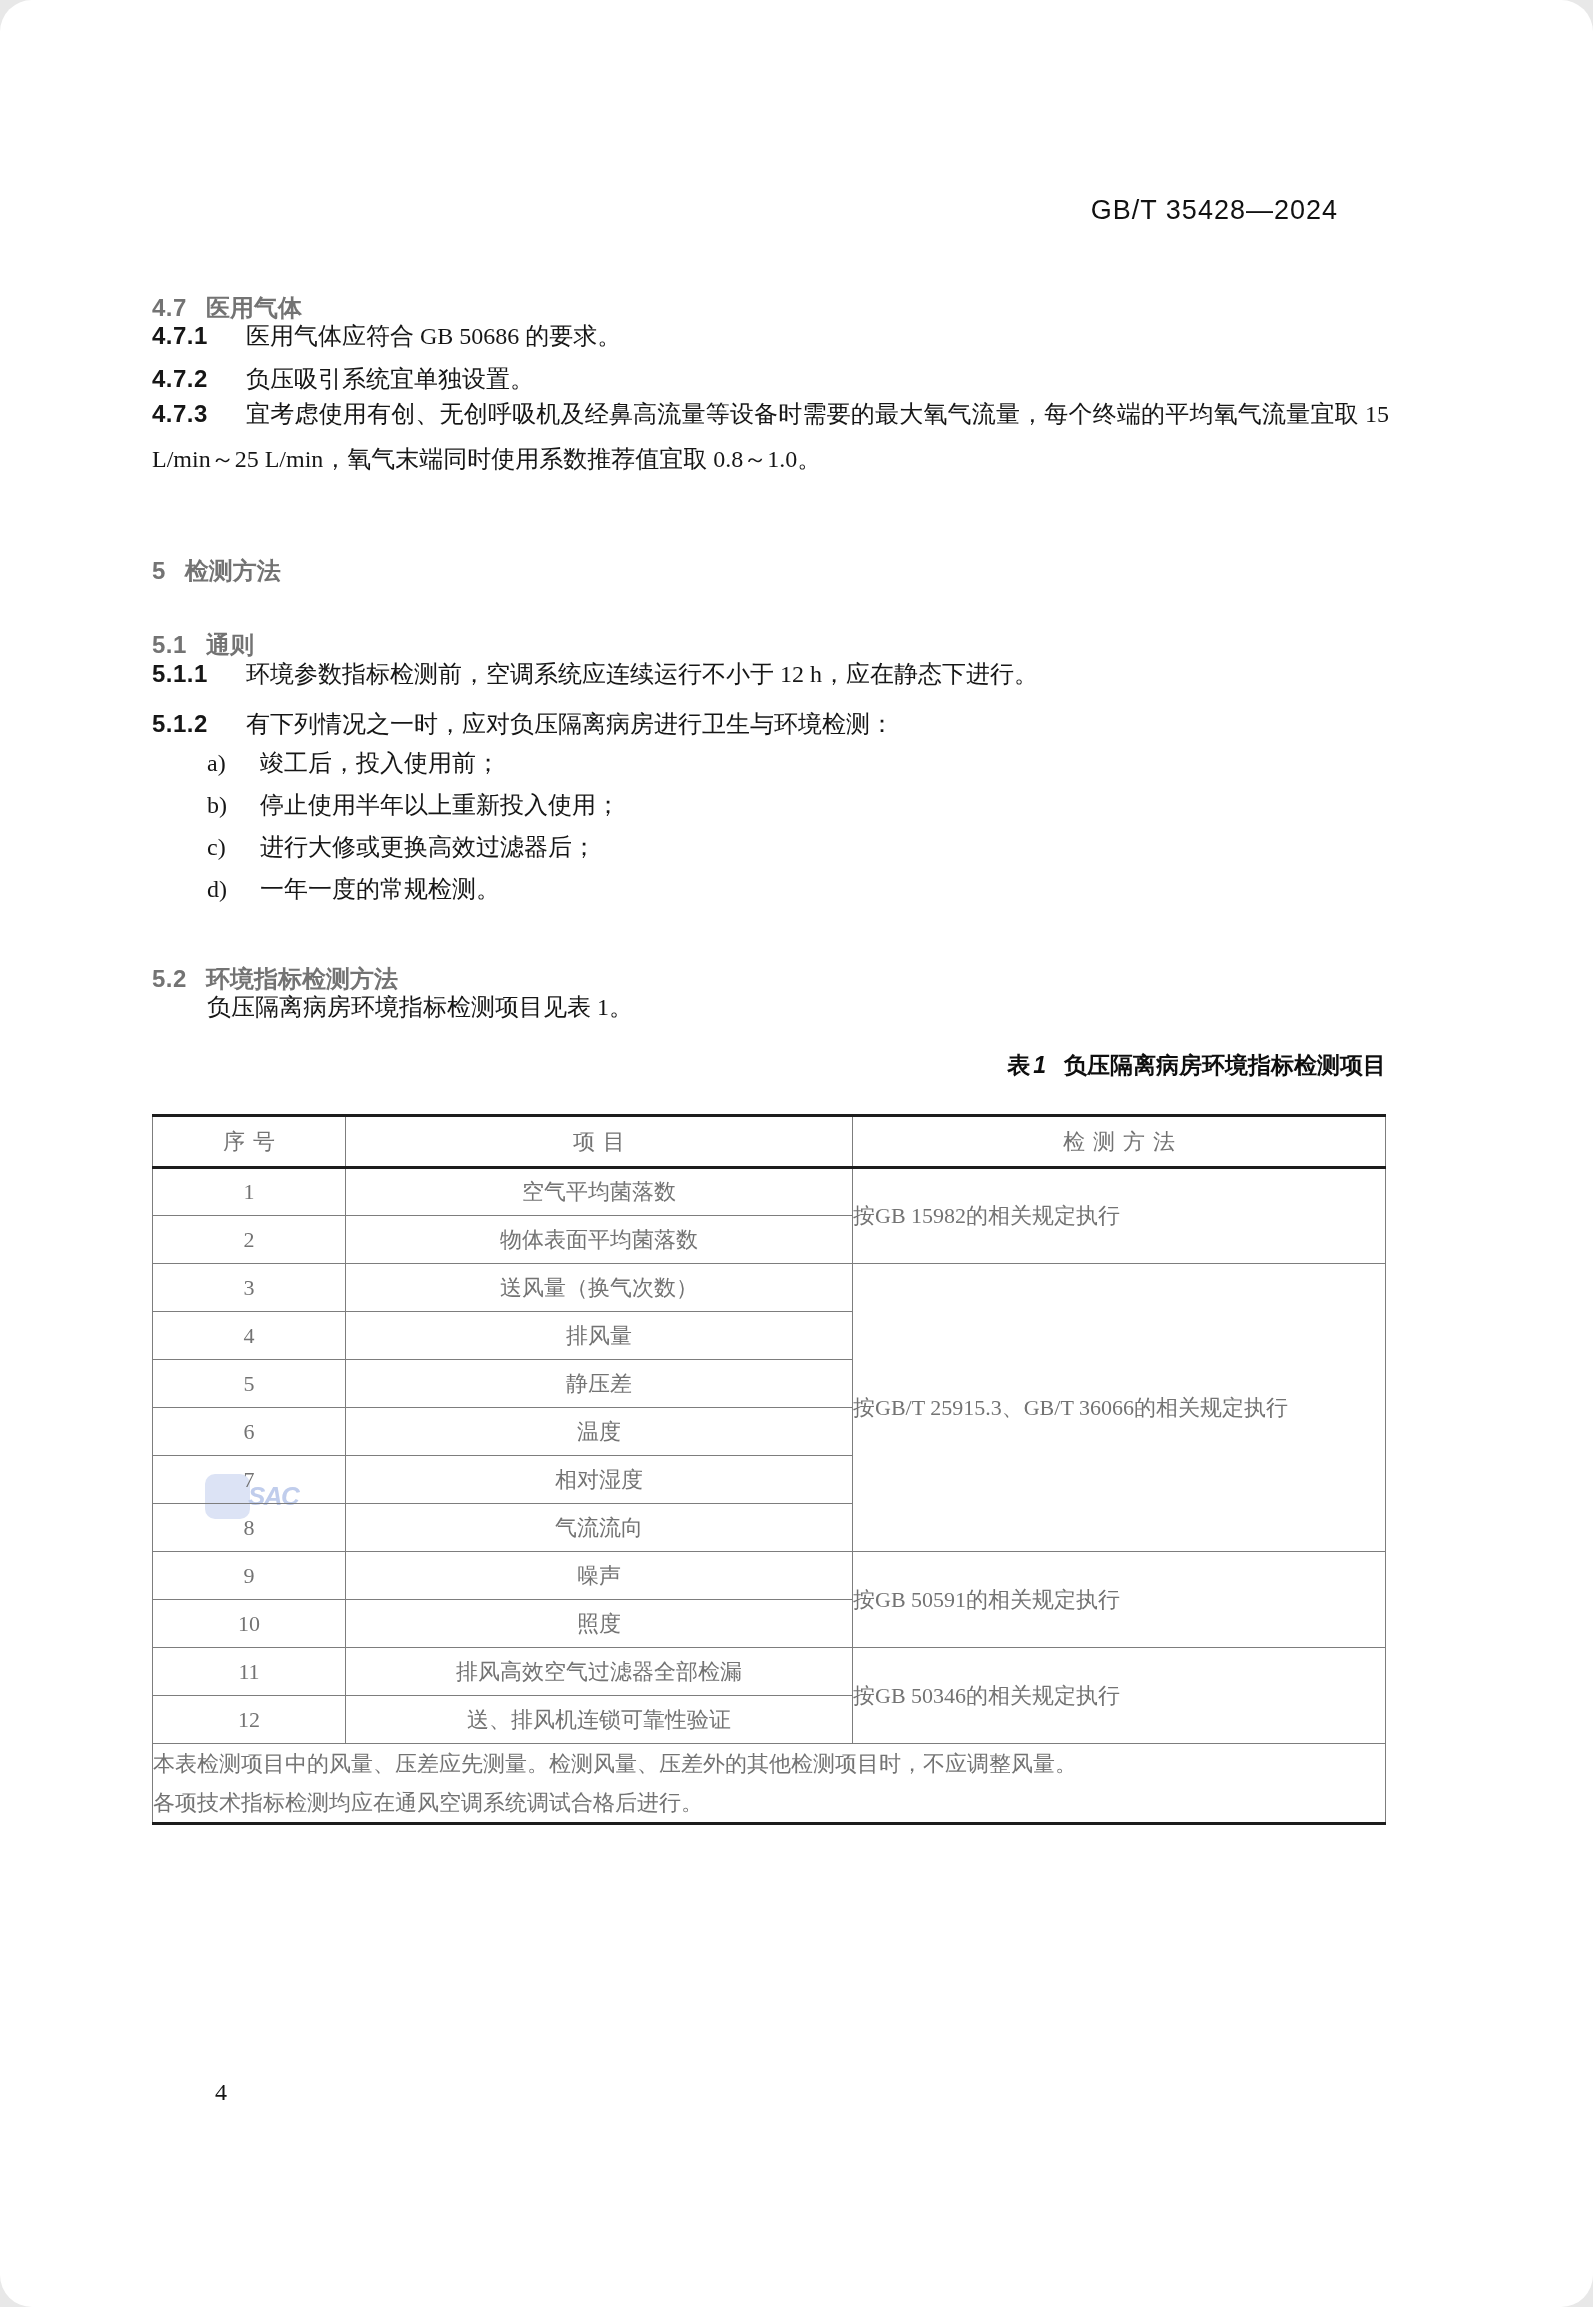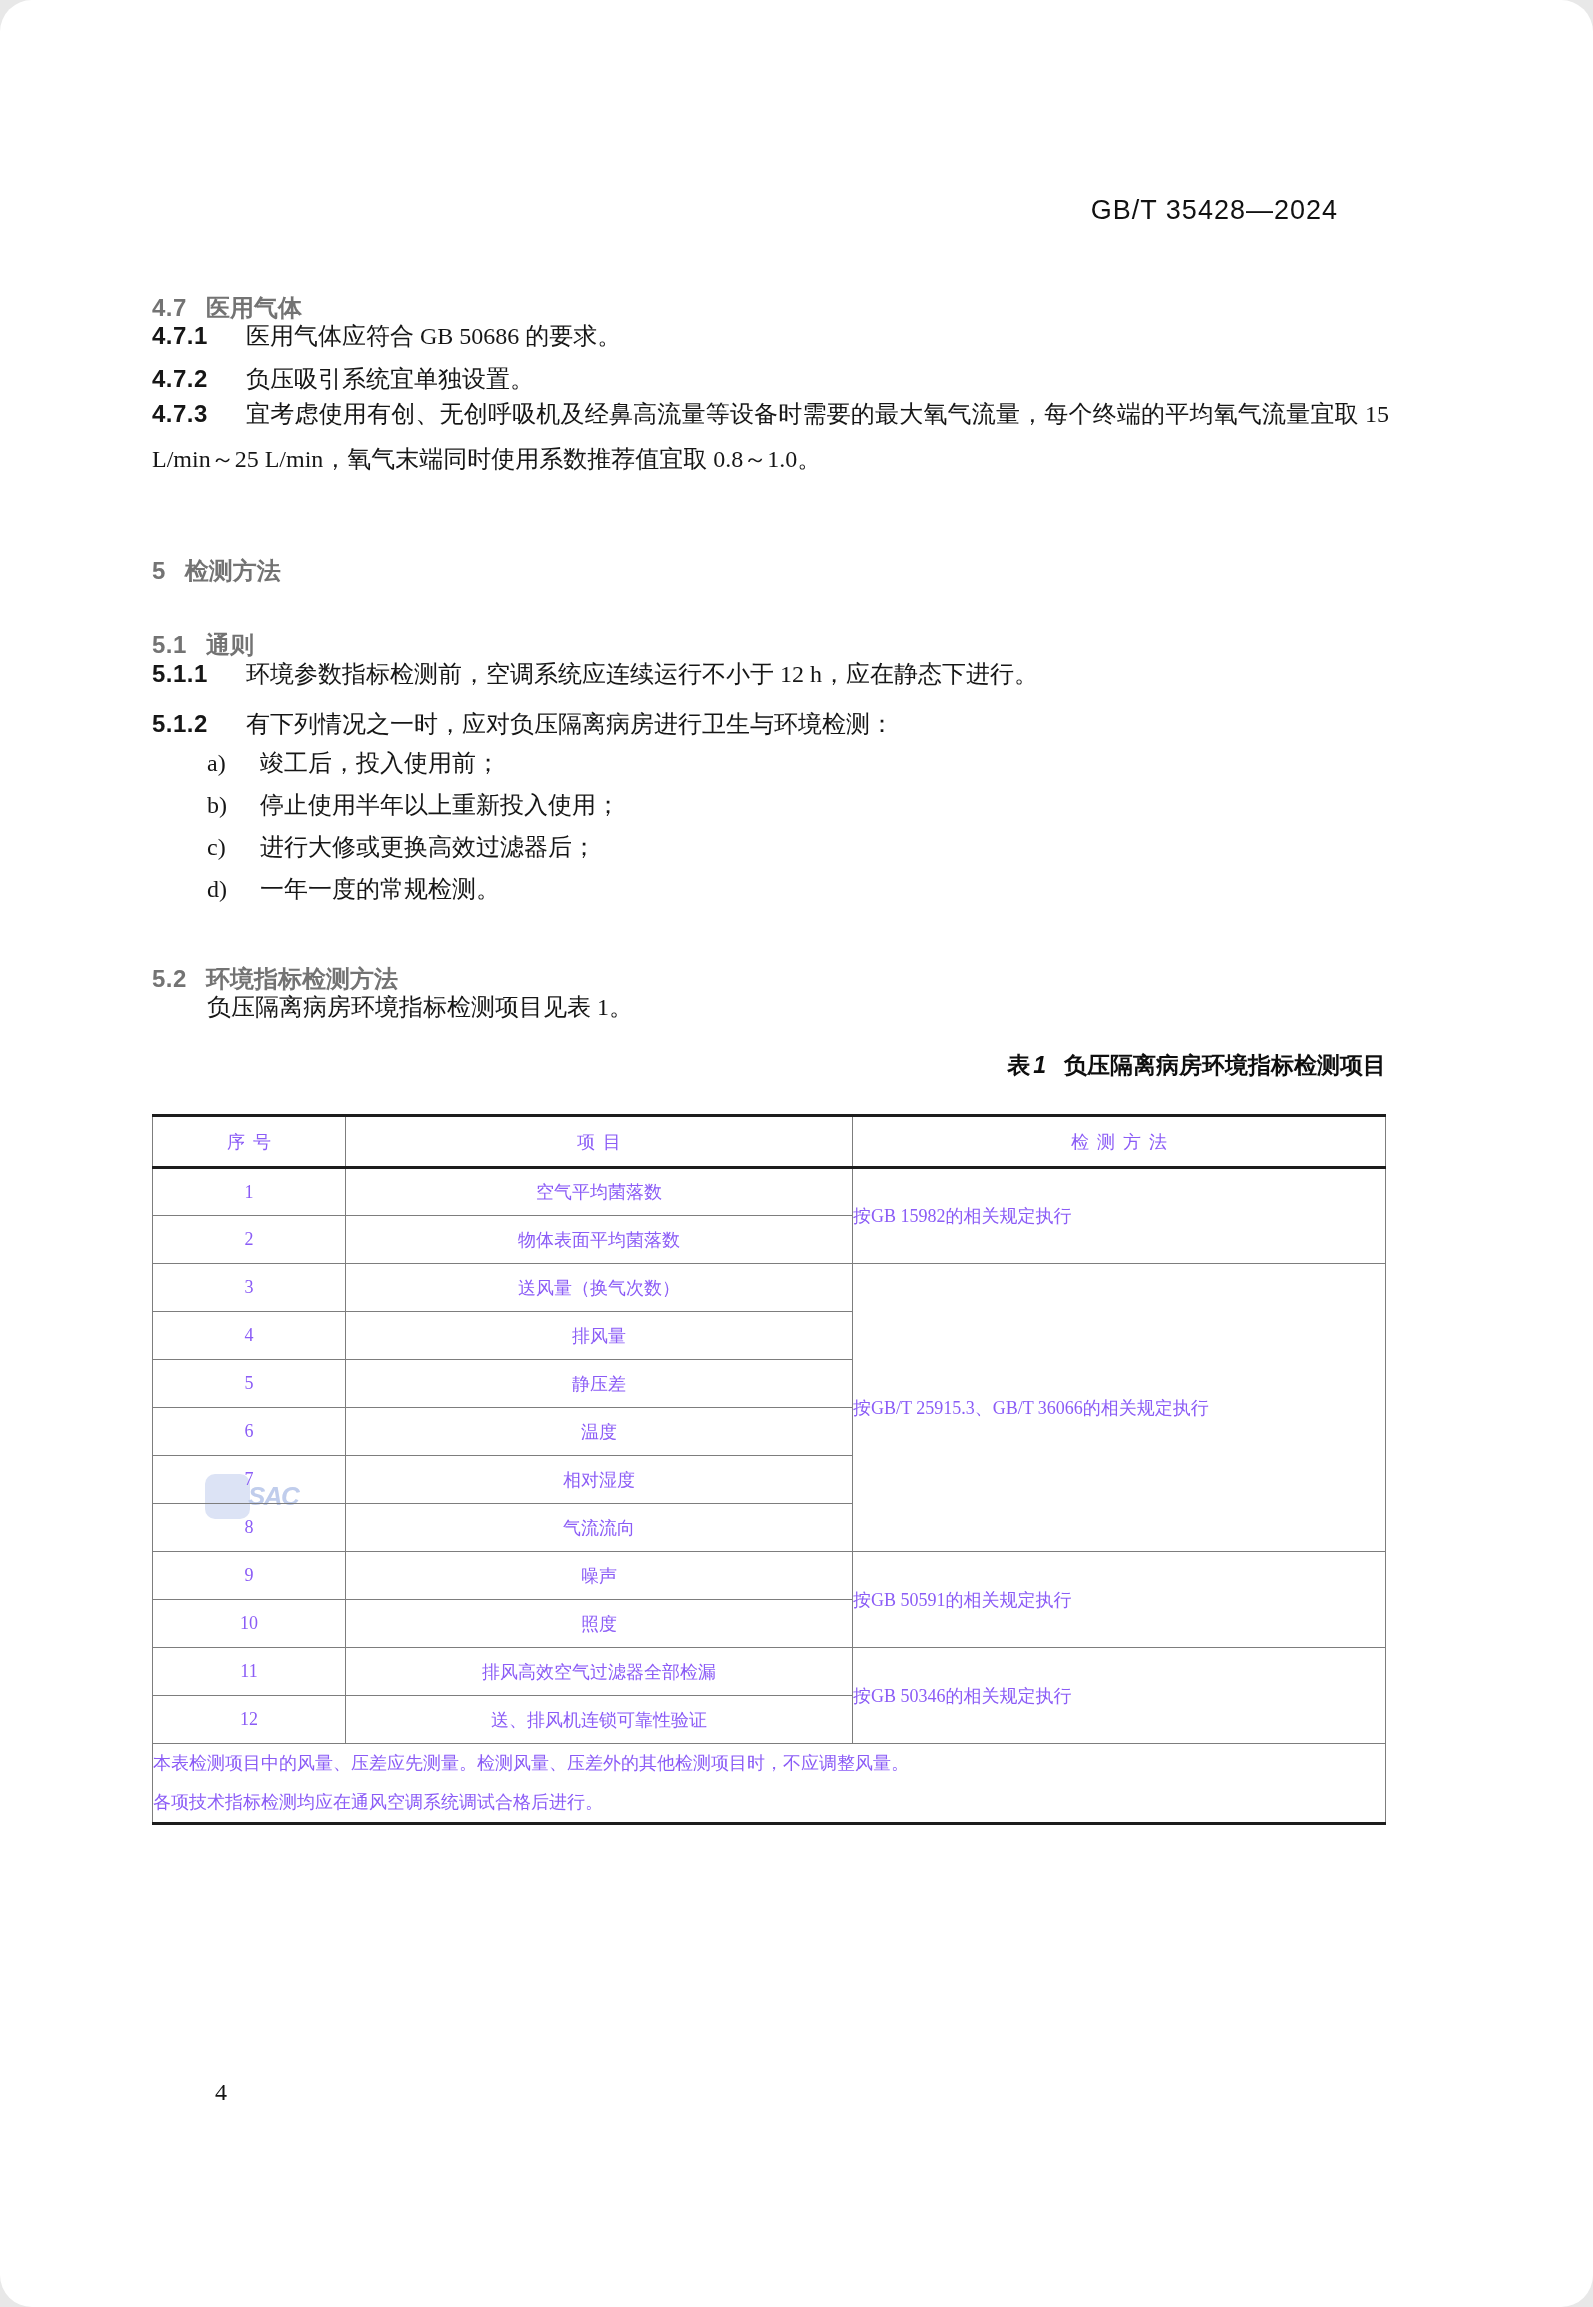--- a/index.html
+++ b/index.html
@@ -84,22 +84,22 @@
   }
   table.t1 col.c-no   { width: 193px; }
   table.t1 col.c-item { width: 507px; }
   table.t1 col.c-meth { width: 533px; }
   table.t1 { border-left: 1.5px solid #3d3d3d; border-right: 1.5px solid #3d3d3d;
              border-top: 3px solid #1d1d1d; border-bottom: 3px solid #1d1d1d; }
   table.t1 th, table.t1 td {
     border: 1px solid #7d7d7d;
     padding: 0;
     font-weight: normal;
-    font-size: 18px;
-    color: #8b5cf6;
+    font-size: 22px;
+    color: #737373;
     background: transparent;
   }
   table.t1 thead th {
     height: 49px;
     text-align: center;
     vertical-align: middle;
     border-bottom: 3px solid #1d1d1d;
     letter-spacing: 8px;
     text-indent: 8px;
   }

